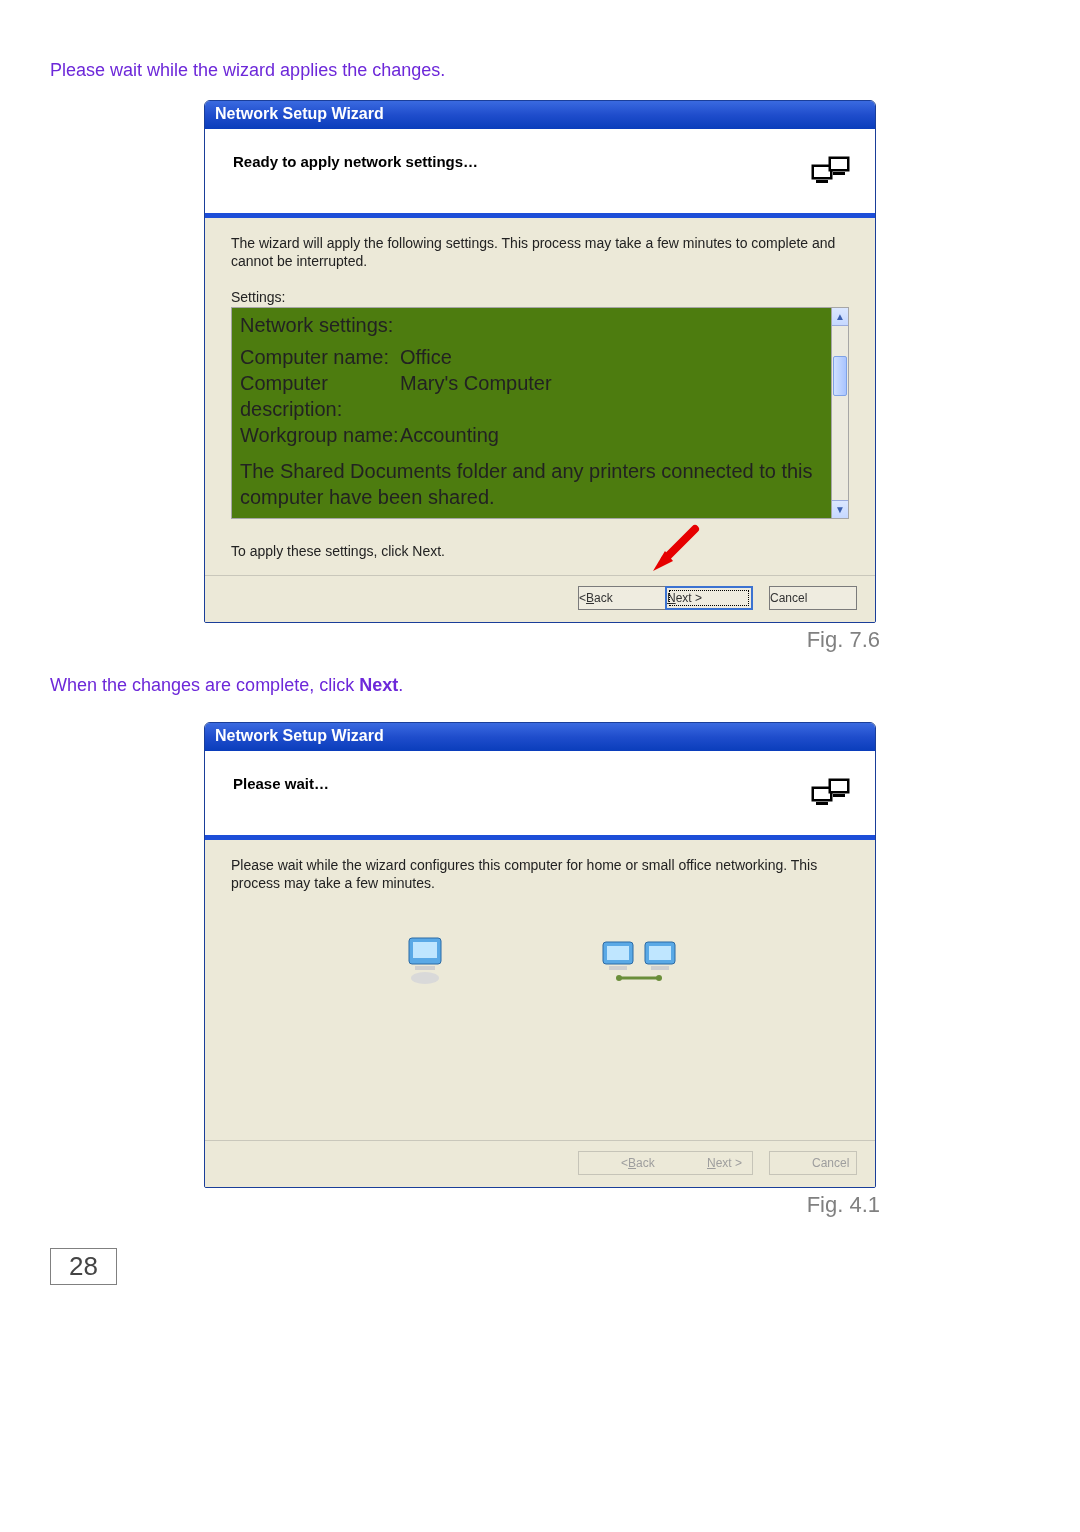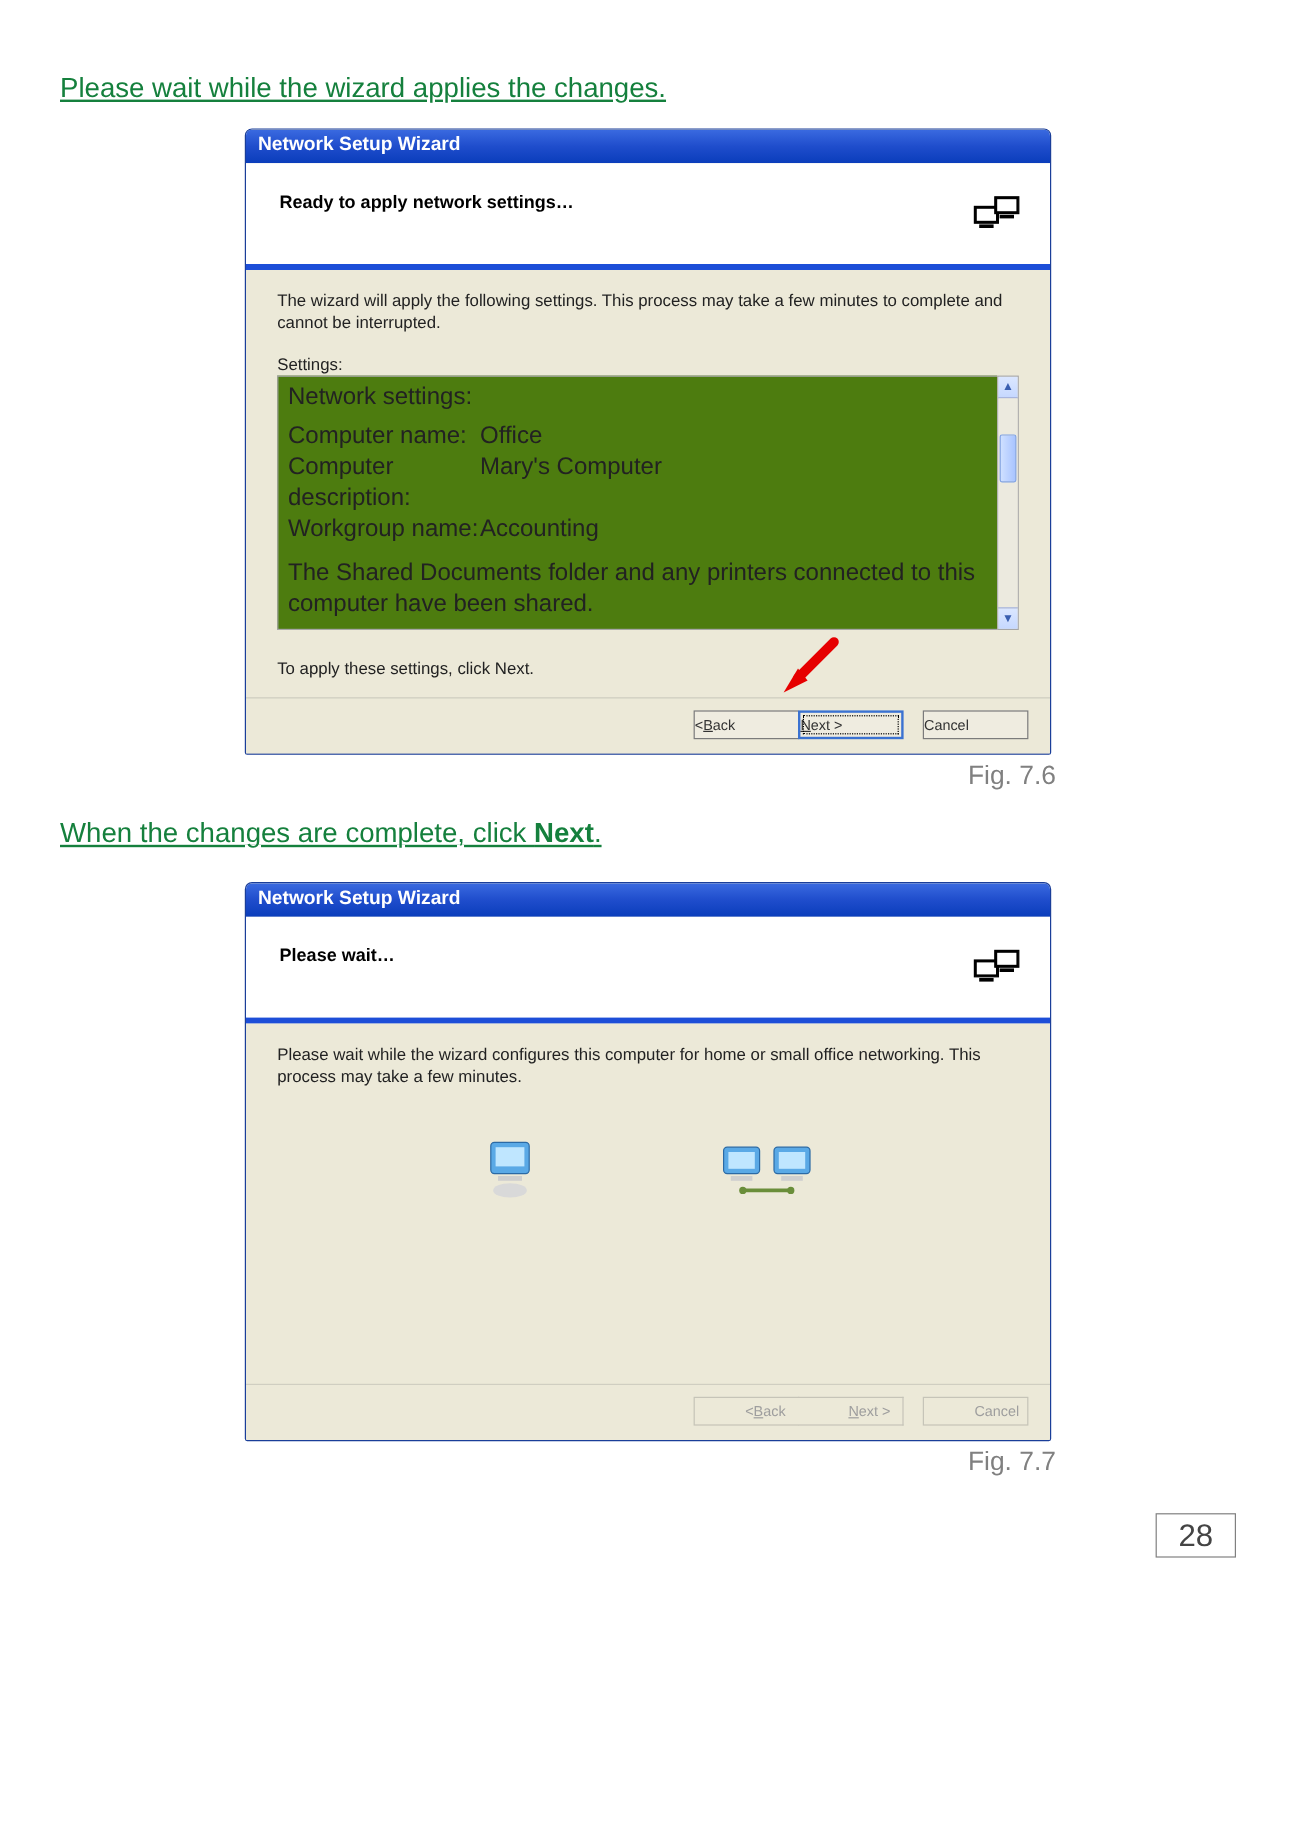--- a/index.html
+++ b/index.html
@@ -7,25 +7,24 @@
     font-family: Arial, Helvetica, sans-serif;
     margin: 0;
     background: #ffffff;
     color: #333;
     width: 1080px;
   }
   .page {
     padding: 40px 50px 30px 50px;
   }
   .doc-text {
-    font-size: 23px;
-    color: #15803d;
+    font-size: 18px;
+    color: #6d28d9;
     margin: 18px 0;
     line-height: 1.35;
-    text-decoration: underline;
   }
   .doc-text b { font-weight: bold; }
 
   
   .wizard {
     width: 672px;
     margin: 18px auto 0 auto;
     border: 1px solid #1a3e99;
     border-radius: 6px 6px 2px 2px;
     overflow: hidden;
@@ -156,21 +155,21 @@
   .progress-area {
     display:flex;
     justify-content:center;
     gap: 150px;
     margin-top: 40px;
     margin-bottom: 60px;
   }
   .comp-icon, .net-icon { display:flex; align-items:center; justify-content:center; }
 
   
-  .page-num-wrap { text-align:right; margin-top: 30px; }
+  .page-num-wrap { text-align:left; margin-top: 30px; }
   .page-num {
     display:inline-block;
     border: 1px solid #808080;
     padding: 2px 18px;
     font-size: 26px;
     color: #444;
   }
 </style>
 </head>
 <body>
@@ -282,19 +281,19 @@
           </svg>
         </div>
       </div>
     </div>
     <div class="wiz-footer">
       <div class="wiz-btn back disabled">&lt; <span class="underline-char">B</span>ack</div>
       <div class="wiz-btn next disabled" style="margin-left:-1px;"><span class="underline-char">N</span>ext &gt;</div>
       <div class="wiz-btn cancel disabled">Cancel</div>
     </div>
   </div>
-  <div class="fig-cap">Fig. 7.7</div>
+  <div class="fig-cap">Fig. 4.1</div>
 
   <div class="page-num-wrap">
     <span class="page-num">28</span>
   </div>
 
 </div>
 
 </body></html>

